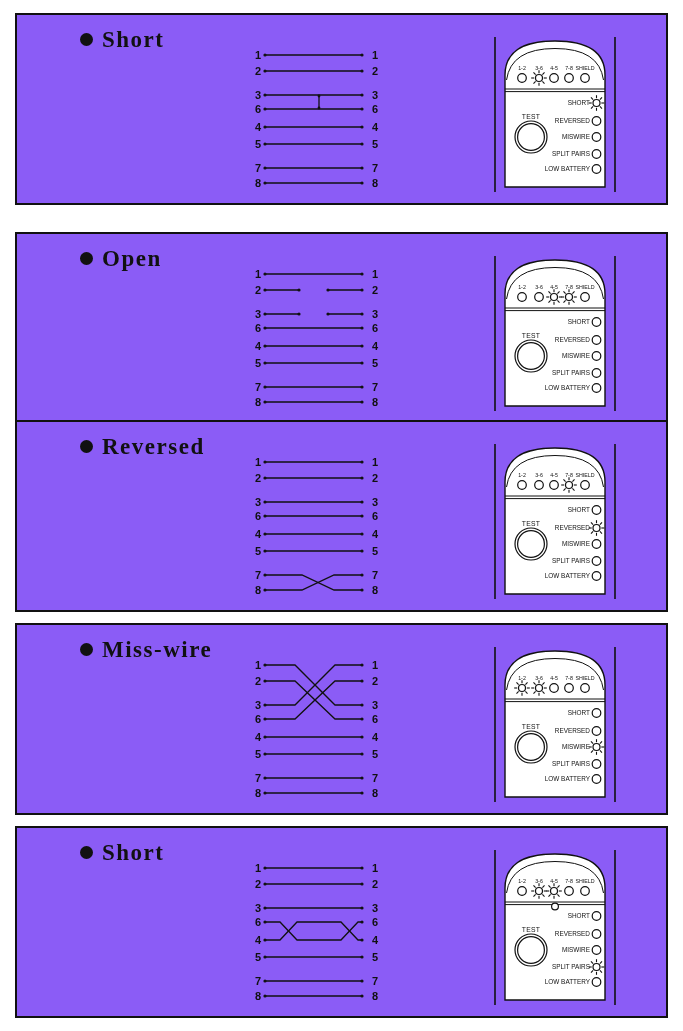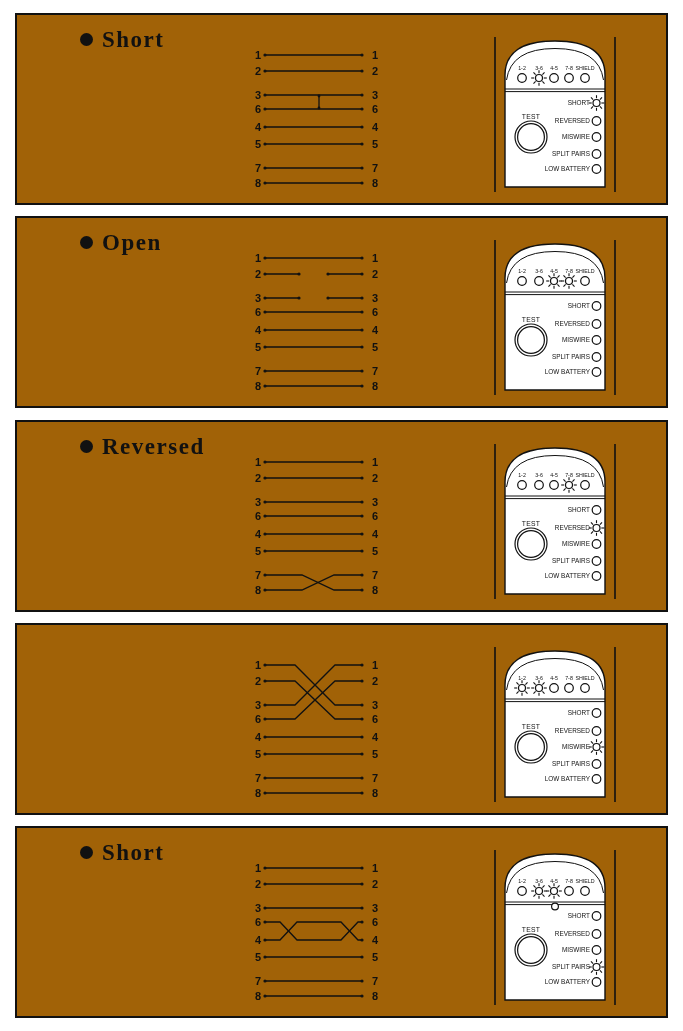--- a/index.html
+++ b/index.html
@@ -1,19 +1,19 @@
 <!DOCTYPE html>
 <html><head>
 <meta charset="utf-8">
 <style>
   html,body{margin:0;padding:0;background:#fff;}
   #frame{position:relative;width:683px;height:1031px;background:#fff;
          font-family:"Liberation Sans",sans-serif;overflow:hidden;}
   .panel{position:absolute;left:15px;width:653px;height:192px;
-         box-sizing:border-box;border:2px solid #111;background:#a16207;}
+         box-sizing:border-box;border:2px solid #111;background:#8b5cf6;}
   .title{position:absolute;left:63px;top:10px;height:28px;
          display:flex;align-items:center;gap:9px;}
   .bullet{width:13px;height:13px;border-radius:50%;background:#111;flex:0 0 auto;}
   .title span.txt{font-family:"Liberation Serif",serif;font-weight:bold;
          font-size:23px;letter-spacing:1.5px;color:#111;line-height:1;}
   svg.wiring{position:absolute;left:225px;top:0;}
   svg.tester{position:absolute;left:470px;top:18px;}
   .pin{font:bold 11px "Liberation Sans",sans-serif;fill:#111;}
   .wire{fill:none;stroke:#111;stroke-width:1.3px;}
   .dot{fill:#111;stroke:none;}
@@ -128,21 +128,21 @@
           <circle cx="109.5" cy="121" r="4.3" class="led"></circle>
           <text x="103" y="138.2" text-anchor="end" class="statlbl">LOW BATTERY</text>
           <circle cx="109.5" cy="136" r="4.3" class="led"></circle>
           <g>
             <text x="44" y="86" text-anchor="middle" class="testlbl">TEST</text>
             <circle cx="44" cy="104" r="16" class="led"></circle>
             <circle cx="44" cy="104" r="13.4" class="led"></circle>
           </g>
         </svg>
       </section>
-      <section class="panel" style="top:216px">
+      <section class="panel" style="top:232px">
         <div class="title">
           <span class="bullet"></span>
           <span class="txt">Open</span>
         </div>
         <svg class="wiring" viewBox="0 0 150 192" width="150" height="192">
           <text x="19" y="44" text-anchor="end" class="pin">1</text>
           <text x="130" y="44" text-anchor="start" class="pin">1</text>
           <text x="19" y="60" text-anchor="end" class="pin">2</text>
           <text x="130" y="60" text-anchor="start" class="pin">2</text>
           <text x="19" y="84" text-anchor="end" class="pin">3</text>
@@ -337,20 +337,24 @@
           <text x="103" y="138.2" text-anchor="end" class="statlbl">LOW BATTERY</text>
           <circle cx="109.5" cy="136" r="4.3" class="led"></circle>
           <g>
             <text x="44" y="86" text-anchor="middle" class="testlbl">TEST</text>
             <circle cx="44" cy="104" r="16" class="led"></circle>
             <circle cx="44" cy="104" r="13.4" class="led"></circle>
           </g>
         </svg>
       </section>
       <section class="panel" style="top:623px">
+        <div class="title">
+          <span class="bullet"></span>
+          <span class="txt">Miss-wire</span>
+        </div>
         <svg class="wiring" viewBox="0 0 150 192" width="150" height="192">
           <text x="19" y="44" text-anchor="end" class="pin">1</text>
           <text x="130" y="44" text-anchor="start" class="pin">1</text>
           <text x="19" y="60" text-anchor="end" class="pin">2</text>
           <text x="130" y="60" text-anchor="start" class="pin">2</text>
           <text x="19" y="84" text-anchor="end" class="pin">3</text>
           <text x="130" y="84" text-anchor="start" class="pin">3</text>
           <text x="19" y="98" text-anchor="end" class="pin">6</text>
           <text x="130" y="98" text-anchor="start" class="pin">6</text>
           <text x="19" y="116" text-anchor="end" class="pin">4</text>

